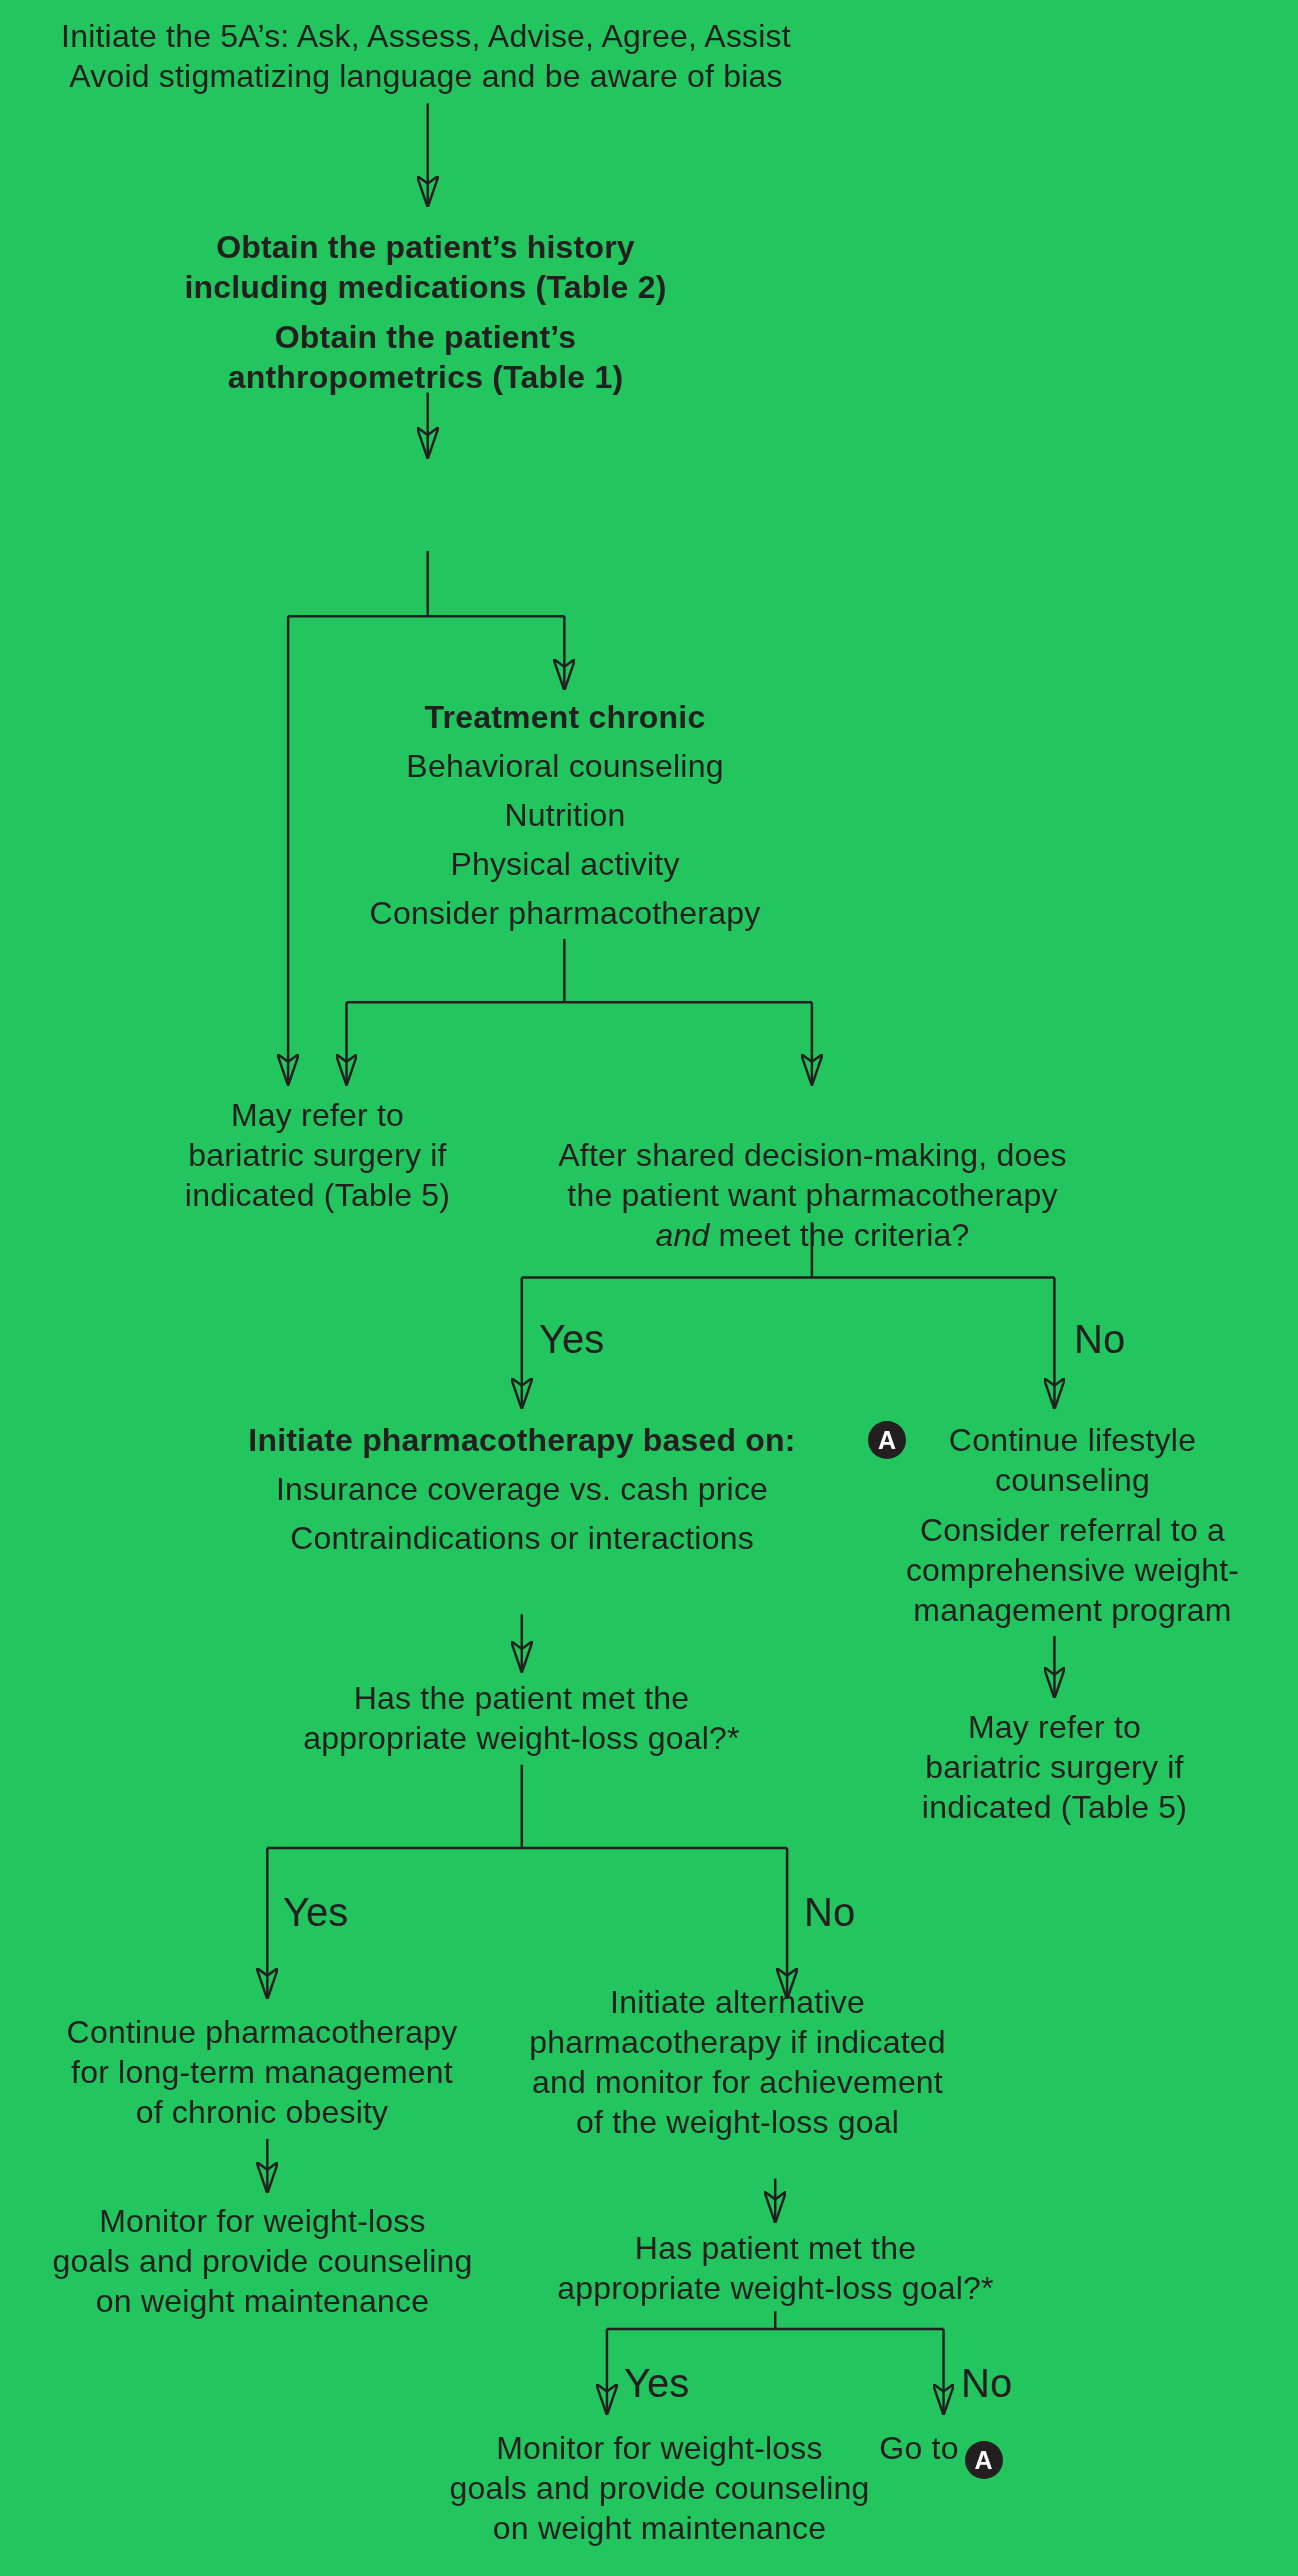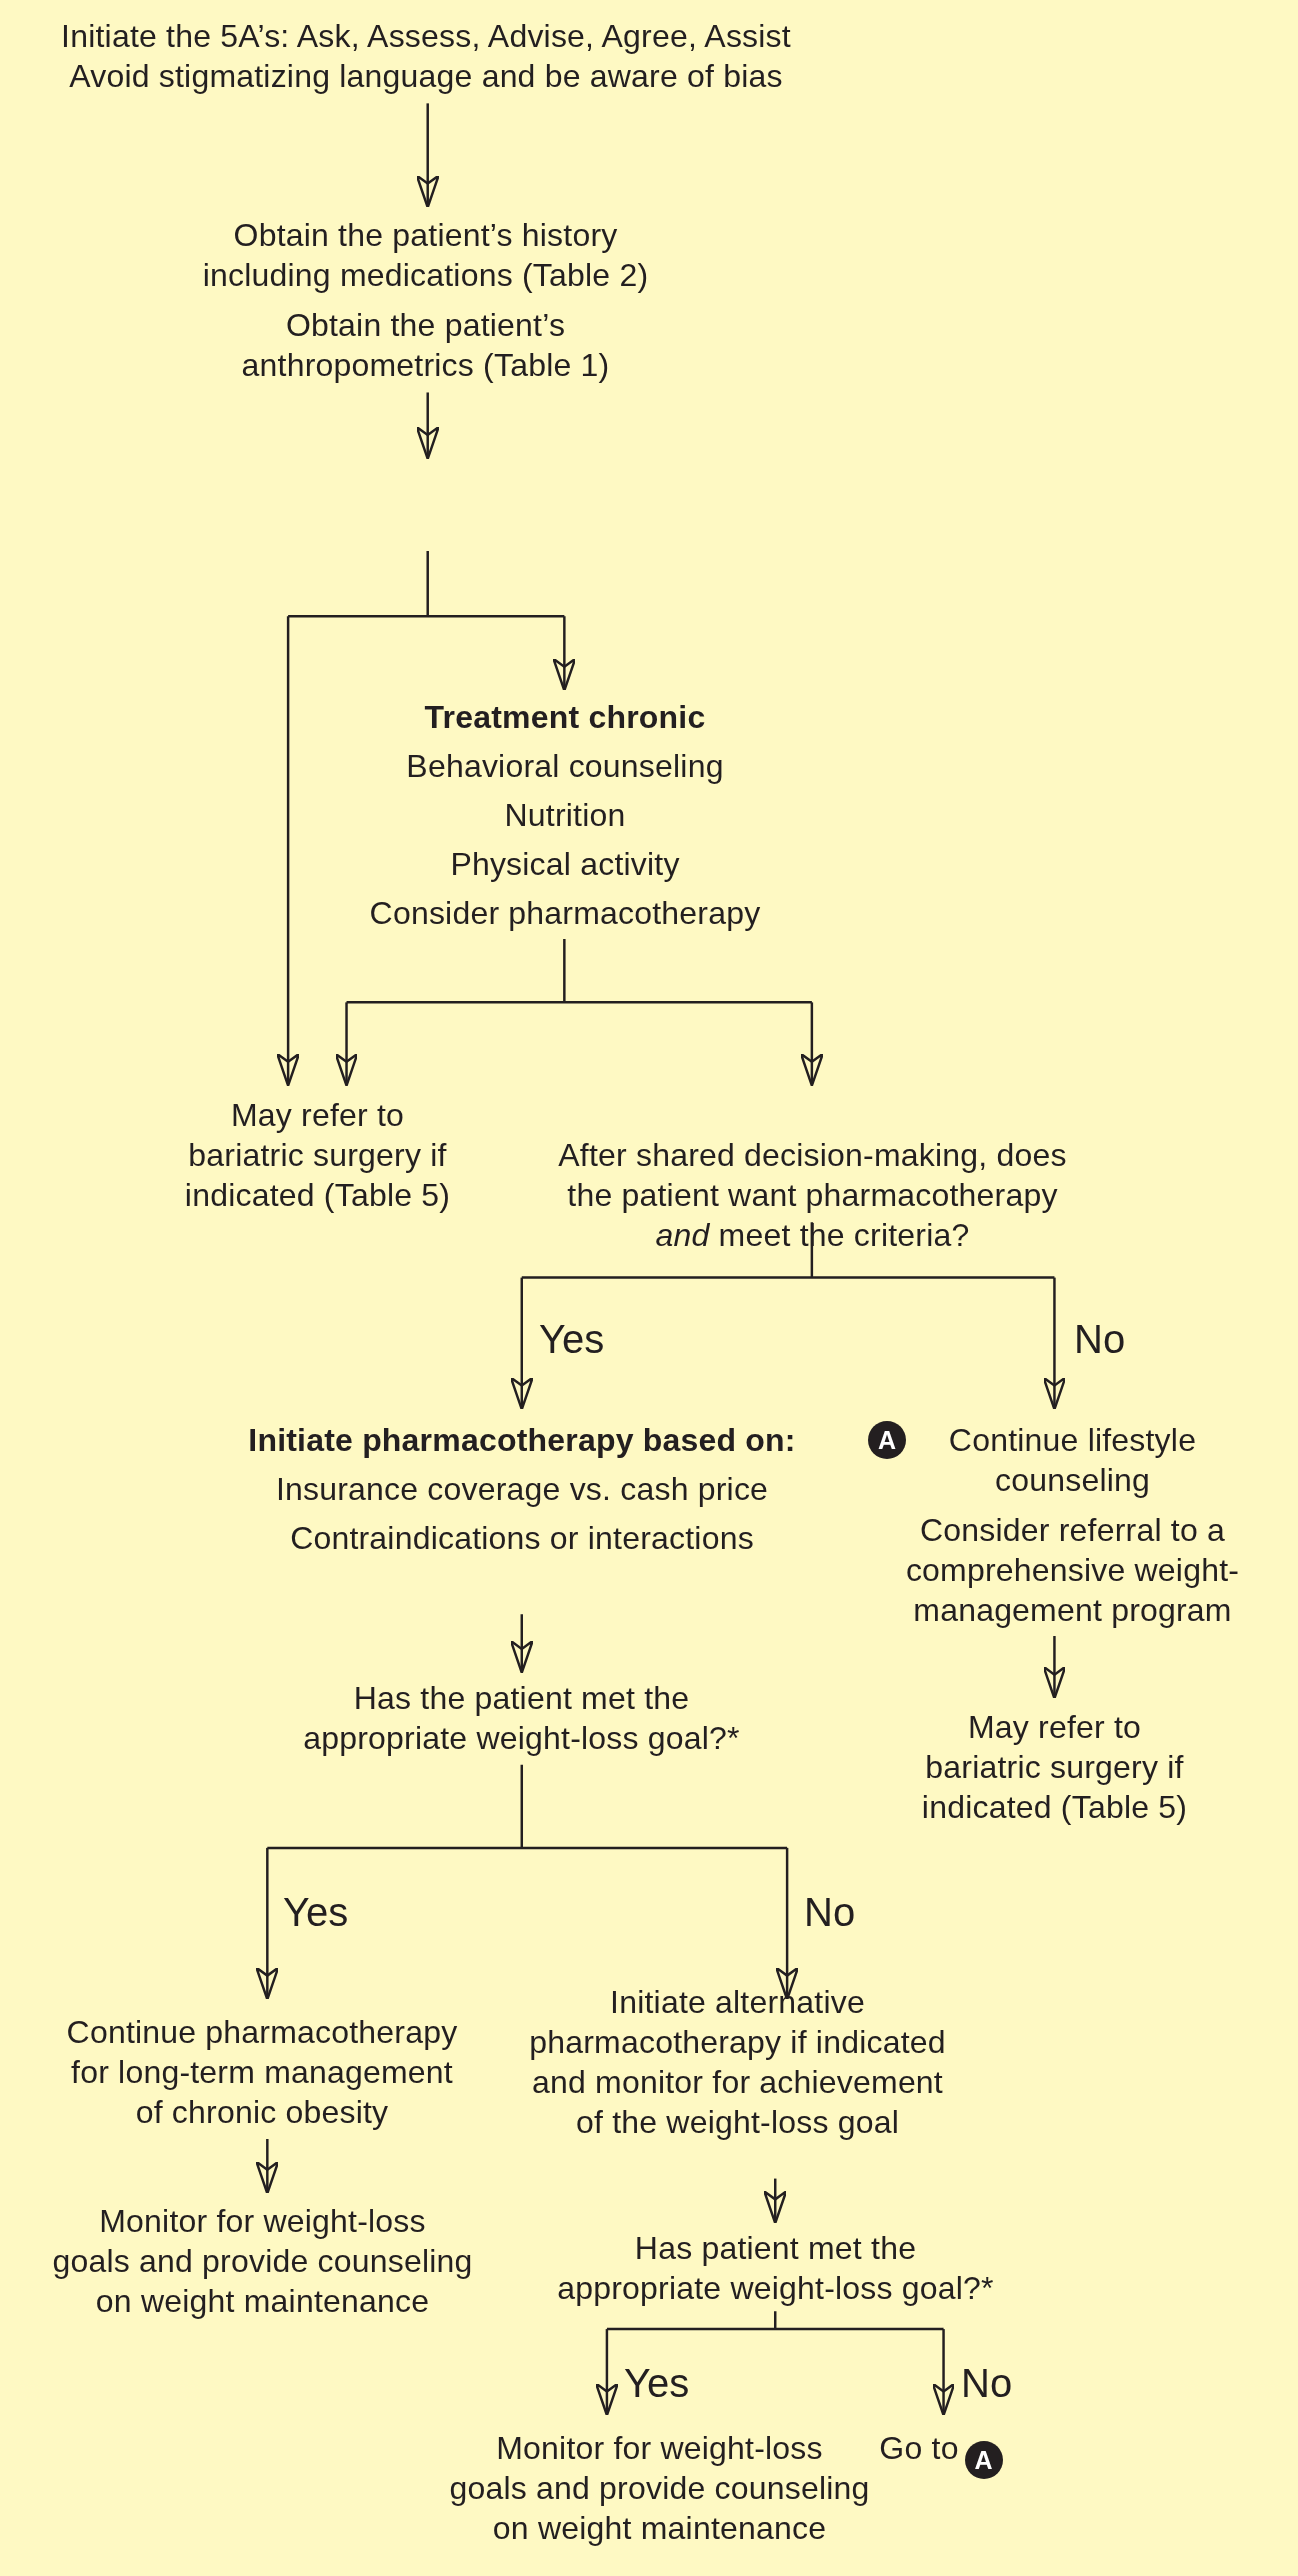--- a/index.html
+++ b/index.html
@@ -1,20 +1,20 @@
 <!DOCTYPE html>
 <html><head>
 <meta charset="utf-8">
 <style>
   html,body{margin:0;padding:0;background:#ffffff;}
   .canvas{
     position:relative;
     width:1298px;
     height:2576px;
-    background:#fef9c3;
+    background:#22c55e;
     font-family:"Liberation Sans", sans-serif;
     color:#231f20;
     overflow:hidden;
   }
   .wires{position:absolute;left:0;top:0;width:1298px;height:2576px;}
   .wires path{stroke:#231f20;stroke-width:2.5;fill:none;}
   .node{position:absolute;text-align:center;font-size:32px;letter-spacing:0.2px;}
   .ln{line-height:40px;white-space:nowrap;}
   .item{margin-top:9px;}
   .gap{margin-top:10px;}
@@ -62,21 +62,21 @@
     <path d="M783,2334 V2352 M613,2352 H953"></path>
     <path d="M613,2352 V2436" marker-end="url(#arrow)"></path>
     <path d="M953,2352 V2436" marker-end="url(#arrow)"></path>
   </svg>
 
   <div class="node" style="left:0px;top:16px;width:852px;">
     <div class="ln">Initiate the 5A’s: Ask, Assess, Advise, Agree, Assist</div>
     <div class="ln">Avoid stigmatizing language and be aware of bias</div>
   </div>
 
-  <div class="node" style="left:158px;top:215px;width:535px;">
+  <div class="node" style="left:158px;top:227px;width:535px;font-weight:bold;">
     <div class="ln">Obtain the patient’s history</div>
     <div class="ln">including medications (Table 2)</div>
     <div class="ln gap">Obtain the patient’s</div>
     <div class="ln">anthropometrics (Table 1)</div>
   </div>
 
 
   <div class="node" style="left:347px;top:697px;width:436px;">
     <div class="ln b">Treatment chronic</div>
     <div class="ln item">Behavioral counseling</div>

